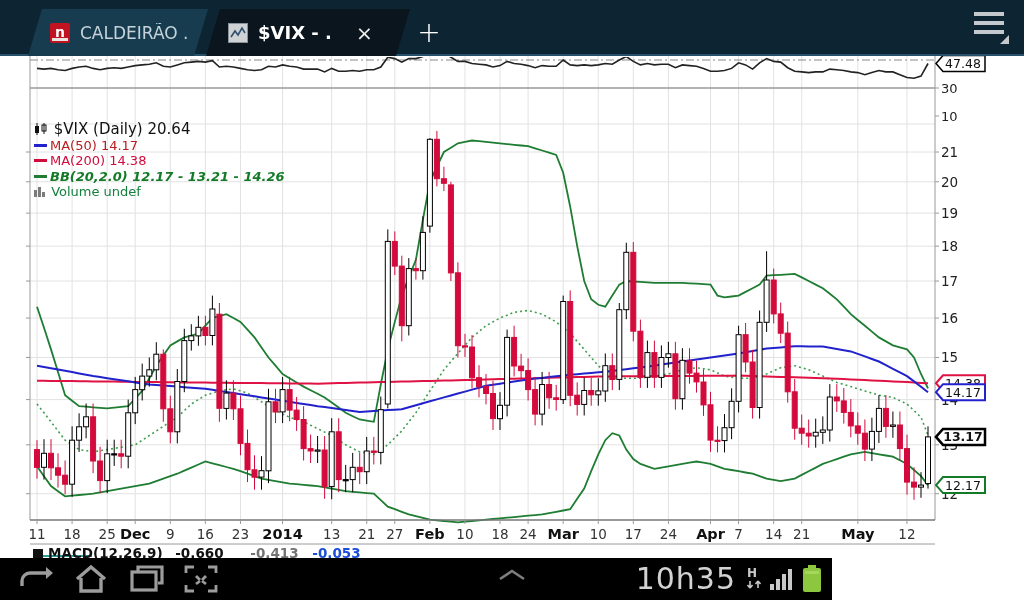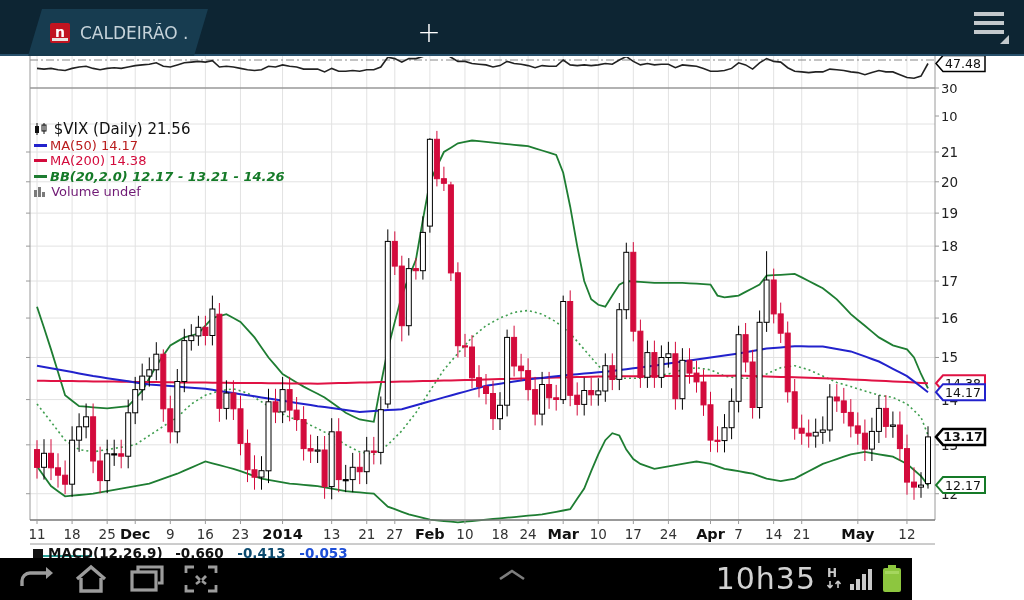--- a/index.html
+++ b/index.html
@@ -23,44 +23,53 @@
   .menu-btn .tri{position:absolute;right:-1px;bottom:0;width:0;height:0;border-left:9px solid transparent;border-bottom:9px solid #c3c9cd;}
 
   
   #chart-wrap{position:absolute;top:56px;left:0;width:1024px;height:502px;background:#fff;}
   #chart-svg{position:absolute;top:0;left:0;}
   .chart-legend{position:absolute;top:66px;left:34px;line-height:15.5px;font-size:13px;}
   .lg-title{color:#111;font-size:15px;}
   .lg-ma50{color:#b91c1c;font-weight:normal;}
   .lg-ma200{color:#d30b3c;font-weight:normal;}
   .lg-bb{color:#157a28;font-weight:bold;font-style:italic;}
-  .lg-vol{color:#701a75;}
+  .lg-vol{color:#15803d;}
   .swatch{display:inline-block;width:13px;height:3px;vertical-align:3px;margin-right:3px;}
   .macd-legend{position:absolute;top:489px;left:33px;font-size:13.5px;font-weight:bold;color:#111;white-space:nowrap;}
   .macd-chip{display:inline-block;width:10px;height:9px;background:#111;margin-right:5px;}
-  .macd-v2{color:#0c4a6e;margin-left:9px;text-align:right;}
+  .macd-v2{color:#737373;margin-left:22px;text-align:right;}
   .macd-v3{color:#1d4ed8;margin-left:9px;}
 
   
-  .nav-bar{position:absolute;left:0;top:558px;width:912px;height:42px;background:#000;z-index:50;}
+  .nav-bar{position:absolute;left:0;top:558px;width:832px;height:42px;background:#000;z-index:50;}
   .nav-ico{position:absolute;top:5px;width:38px;height:32px;}
   .clock{position:absolute;right:96px;top:3px;color:#d2d2d2;font-size:30px;letter-spacing:1px;}
   .net-ico{position:absolute;right:66px;top:8px;width:22px;height:26px;}
   .sig-ico{position:absolute;right:38px;top:8px;width:24px;height:26px;}
   .bat-ico{position:absolute;right:10px;top:7px;width:20px;height:27px;}
 </style>
 </head>
 <body>
 
 <div id="screen">
 
   <div class="browser-bar">
     <div class="tab tab-inactive">
       <span class="favicon fav-n">n</span>
       <span class="tab-label">CALDEIRÃO ...</span>
+    </div>
+    <div class="tab tab-active">
+      <span class="favicon fav-chart">
+        <svg width="18" height="18">
+            <path d="M2 13 L6 7 L9 11 L13 4 L16 9" stroke="#30506e" fill="none" stroke-width="1.6"></path>
+          </svg>
+      </span>
+      <span class="tab-label">$VIX - .</span>
+      <span class="tab-close">×</span>
     </div>
     <div class="new-tab">+</div>
     <div class="menu-btn">
       <span class="bar" style="top:0"></span>
         <span class="bar" style="top:9px"></span>
         <span class="bar" style="top:18px"></span>
       <span class="tri"></span>
     </div>
   </div>
 
@@ -481,21 +490,21 @@
           <text x="963" y="433.6217754044191" text-anchor="middle" font-size="12.5" fill="#111" font-family="DejaVu Sans,sans-serif">12.17</text>
         </g>
       </svg>
 
     <div class="chart-legend">
       <div class="lg-title"><svg width="15" height="12" style="vertical-align:-1px">
             <rect x="1" y="3" width="4" height="7" fill="#111"></rect>
             <line x1="3" y1="0" x2="3" y2="12" stroke="#111"></line>
             <rect x="8" y="2" width="4" height="6" fill="#fff" stroke="#111"></rect>
             <line x1="10" y1="0" x2="10" y2="11" stroke="#111"></line>
-          </svg> <span>$VIX (Daily) 21.56</span></div>
+          </svg> <span>$VIX (Daily) 20.64</span></div>
       <div class="lg-ma50"><span class="swatch" style="background:#2222cc"></span><span>MA(50) 14.17</span></div>
       <div class="lg-ma200"><span class="swatch" style="background:#d30b3c"></span><span>MA(200) 14.38</span></div>
       <div class="lg-bb"><span class="swatch" style="background:#1e7d32"></span><span>BB(20,2.0) 12.17 - 13.21 - 14.26</span></div>
       <div class="lg-vol"><svg width="13" height="11" style="vertical-align:-1px">
             <rect x="0" y="4" width="3" height="7" fill="#7b7b7b"></rect>
             <rect x="4" y="1" width="3" height="10" fill="#7b7b7b"></rect>
             <rect x="8" y="6" width="3" height="5" fill="#7b7b7b"></rect>
           </svg> <span>Volume undef</span></div>
     </div>
 

